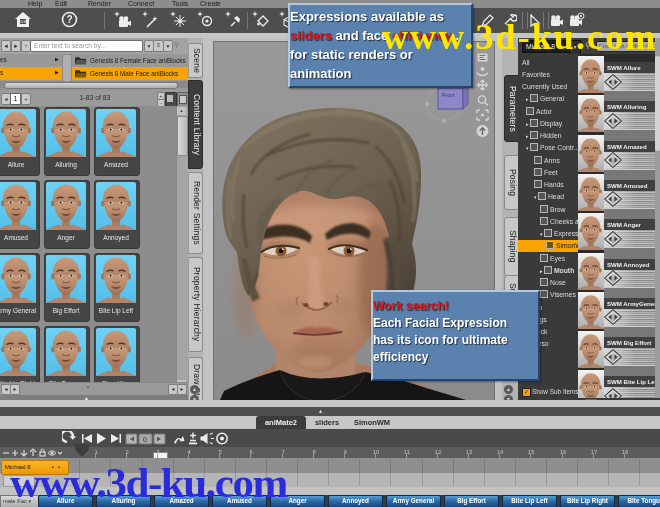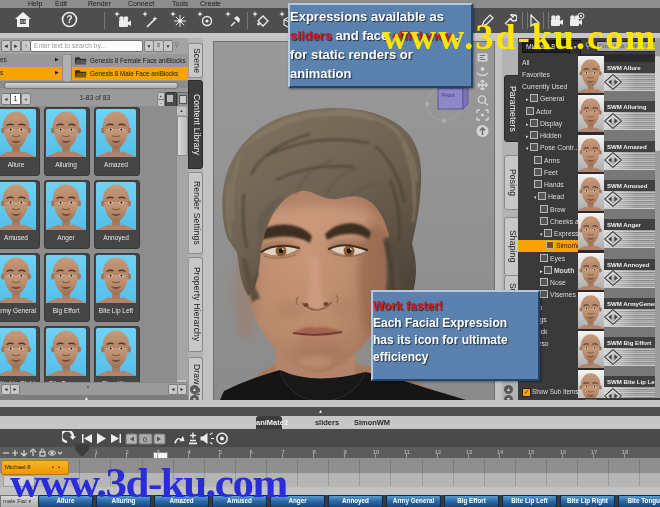--- a/index.html
+++ b/index.html
@@ -565,21 +565,21 @@
       <polygon points="13.5,8 10.5,5.5 10.5,10.5" fill="#3a3a3a"></polygon>
     </svg>
 <div class="abs" style="left:655px;top:38px;width:5px;height:365px;background:#9c9c9c;"></div>
 <div class="abs" style="left:655px;top:56px;width:5px;height:95px;background:#d2d2d2;border-radius:2px;"></div>
 <div class="abs" style="left:518px;top:398px;width:142px;height:5px;background:#3a3a3a;"></div>
 <div class="abs" style="left:585px;top:399px;width:12px;height:3px;background:#666;border-radius:1px;"></div>
 <div class="abs" style="left:0;top:400px;width:660px;height:7px;background:#c6c6c6;"></div>
 <div class="abs" style="left:0;top:407px;width:660px;height:9px;background:#4f4f4f;border-bottom:1px solid #333;"></div>
 <div class="abs" style="left:318px;top:408px;font-size:5px;color:#e8e8e8;">▲</div>
 <div class="abs" style="left:0;top:416px;width:660px;height:13px;background:#c6c6c6;border-bottom:1px solid #9a9a9a;"></div>
-<div class="abs" style="left:256px;top:416px;width:26px;height:13px;background:#3c3c3c;border-radius:3px 3px 0 0;color:#f2f2f2;font-size:7.5px;font-weight:bold;text-align:center;line-height:13px;">aniMate2</div>
+<div class="abs" style="left:256px;top:416px;width:50px;height:13px;background:#3c3c3c;border-radius:3px 3px 0 0;color:#f2f2f2;font-size:7.5px;font-weight:bold;text-align:center;line-height:13px;">aniMate2</div>
 <div class="abs" style="left:306px;top:416px;width:42px;height:13px;color:#2a2a2a;font-size:7.5px;font-weight:bold;text-align:center;line-height:13px;">sliders</div>
 <div class="abs" style="left:350px;top:416px;width:44px;height:13px;color:#2a2a2a;font-size:7.5px;font-weight:bold;text-align:center;line-height:13px;">SimonWM</div>
 <div class="abs" style="left:0;top:429px;width:660px;height:18px;background:#4a4a4a;"></div>
 <svg class="abs" style="left:62px;top:431px" width="168" height="15" viewBox="0 0 168 15">
 <g fill="#ededed">
 <path d="M8,13 a5.5,5.5 0 1 1 5.5,-5.5 h-2.5 l4,4.5 4,-4.5 h-2.5 a8.5,8.5 0 1 0 -8.5,8.5 Z" transform="translate(-1.5,-1) scale(0.82)"></path>
 <path d="M20,3 L21.5,3 L21.5,12 L20,12 Z M30,3 L22,7.5 L30,12 Z"></path>
 <path d="M35,2 L44,7.5 L35,13 Z"></path>
 <path d="M49,3 L57,7.5 L49,12 Z M57.5,3 L59,3 L59,12 L57.5,12 Z"></path>
 </g>
@@ -701,15 +701,15 @@
 <div class="bbtn" style="left:154px;">Amazed</div>
 <div class="bbtn" style="left:212px;">Amused</div>
 <div class="bbtn" style="left:270px;">Anger</div>
 <div class="bbtn" style="left:328px;">Annoyed</div>
 <div class="bbtn" style="left:386px;">Army General</div>
 <div class="bbtn" style="left:444px;">Big Effort</div>
 <div class="bbtn" style="left:502px;">Bite Lip Left</div>
 <div class="bbtn" style="left:560px;">Bite Lip Right</div>
 <div class="bbtn" style="left:618px;">Bite Tongue</div>
 <div class="bluebox" style="left:288px;top:3px;width:181px;height:79px;font-size:13px;line-height:19px;padding-top:2px;">Expressions available as<br><span class="red">sliders</span> and face <span class="red">efficiency</span> .<br>for static renders or<br>animation</div>
-<div class="bluebox" style="left:371px;top:290px;width:165px;height:81px;font-size:12px;line-height:17px;padding-top:6px;"><span class="red">Work faster!</span><br>Each Facial Expression<br>has its icon for ultimate<br>efficiency</div>
+<div class="bluebox" style="left:371px;top:290px;width:165px;height:81px;font-size:12px;line-height:17px;padding-top:6px;"><span class="red">Work search!</span><br>Each Facial Expression<br>has its icon for ultimate<br>efficiency</div>
 <div class="wm" style="left:382px;top:16px;font-size:36px;color:#ffe600;letter-spacing:2.1px;">www.3d-ku.com</div>
 <div class="wm" style="left:10px;top:458px;font-size:43px;color:#2a2cdc;letter-spacing:-1.5px;">www.3d-ku.com</div>
 </div>
 </body></html>

